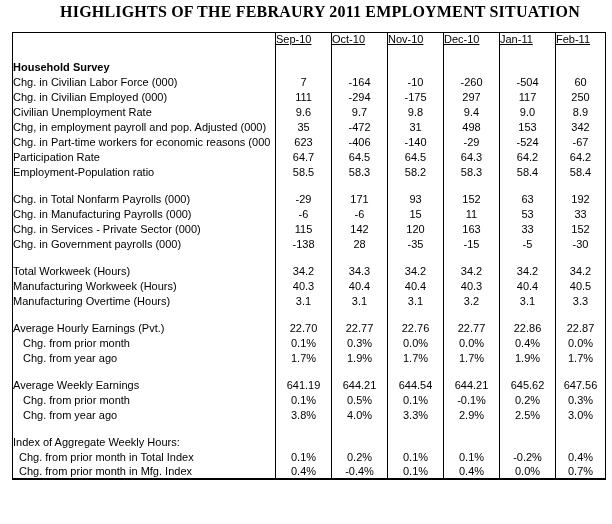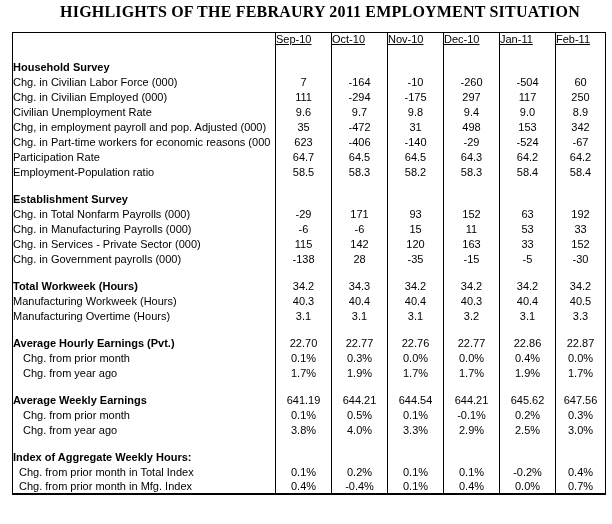--- a/index.html
+++ b/index.html
@@ -55,21 +55,21 @@
     padding-top: 3px;
     font-weight: normal;
     text-decoration: underline;
     text-align: left;
   }
   tbody tr { height: 15px; }
   tbody tr.row-blank { height: 12px; }
   td.label-cell { text-align: left; padding-left: 3px; }
   td.value-cell { text-align: center; }
   tr.row-section td.label-cell { font-weight: bold; }
-  tr.row-bold    td.label-cell { font-weight: bold; margin-left: 48px; }
+  tr.row-bold    td.label-cell { font-weight: normal; margin-left: 48px; }
   tr.row-sub     td.label-cell { padding-left: 10px; }
   tr.row-sub2    td.label-cell { padding-left: 6px; }
 </style>
 </head>
 <body>
 
 <div class="page">
   <div class="title">HIGHLIGHTS OF THE FEBRAURY 2011 EMPLOYMENT SITUATION</div>
 
   <table class="stats">
@@ -168,29 +168,20 @@
         </tr>
         <tr class="row-blank">
           <td class="label-cell"></td>
           <td class="value-cell"></td>
           <td class="value-cell"></td>
           <td class="value-cell"></td>
           <td class="value-cell"></td>
           <td class="value-cell"></td>
           <td class="value-cell"></td>
         </tr>
-        <tr class="row-section">
-          <td class="label-cell">Establishment Survey</td>
-          <td class="value-cell"></td>
-          <td class="value-cell"></td>
-          <td class="value-cell"></td>
-          <td class="value-cell"></td>
-          <td class="value-cell"></td>
-          <td class="value-cell"></td>
-        </tr>
         <tr class="row-data">
           <td class="label-cell">Chg. in Total Nonfarm Payrolls (000)</td>
           <td class="value-cell">-29</td>
           <td class="value-cell">171</td>
           <td class="value-cell">93</td>
           <td class="value-cell">152</td>
           <td class="value-cell">63</td>
           <td class="value-cell">192</td>
         </tr>
         <tr class="row-data">

